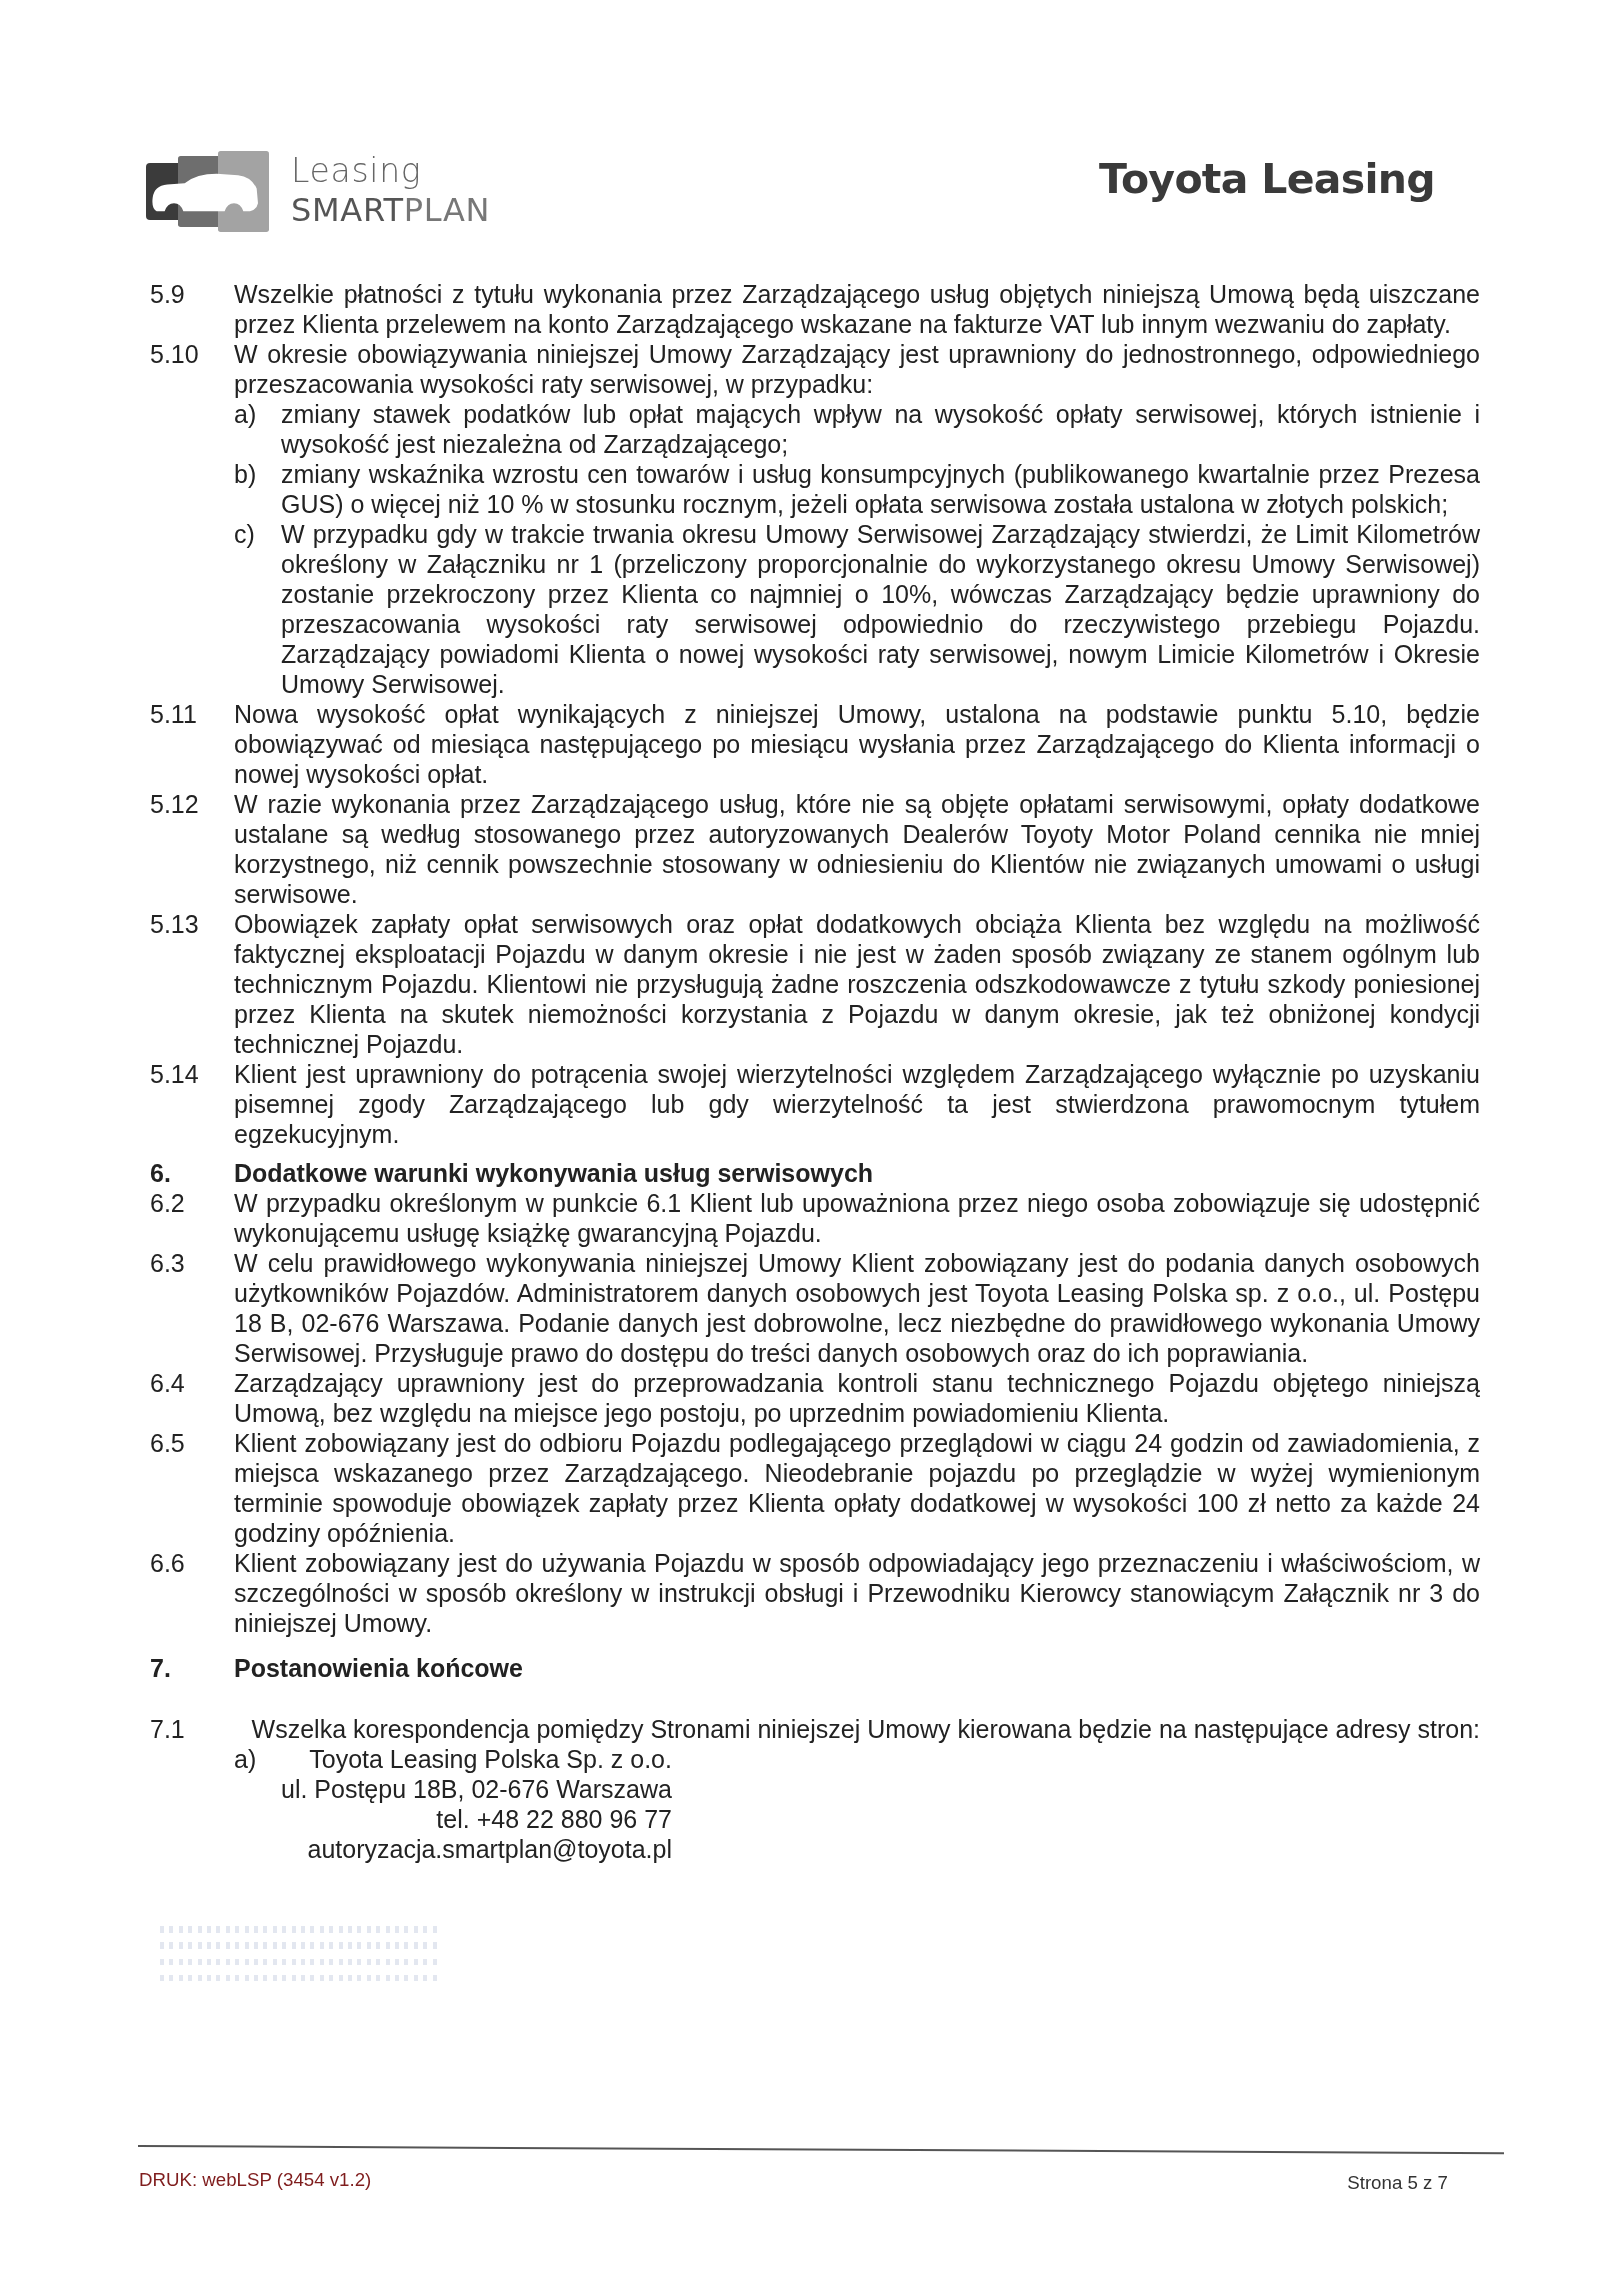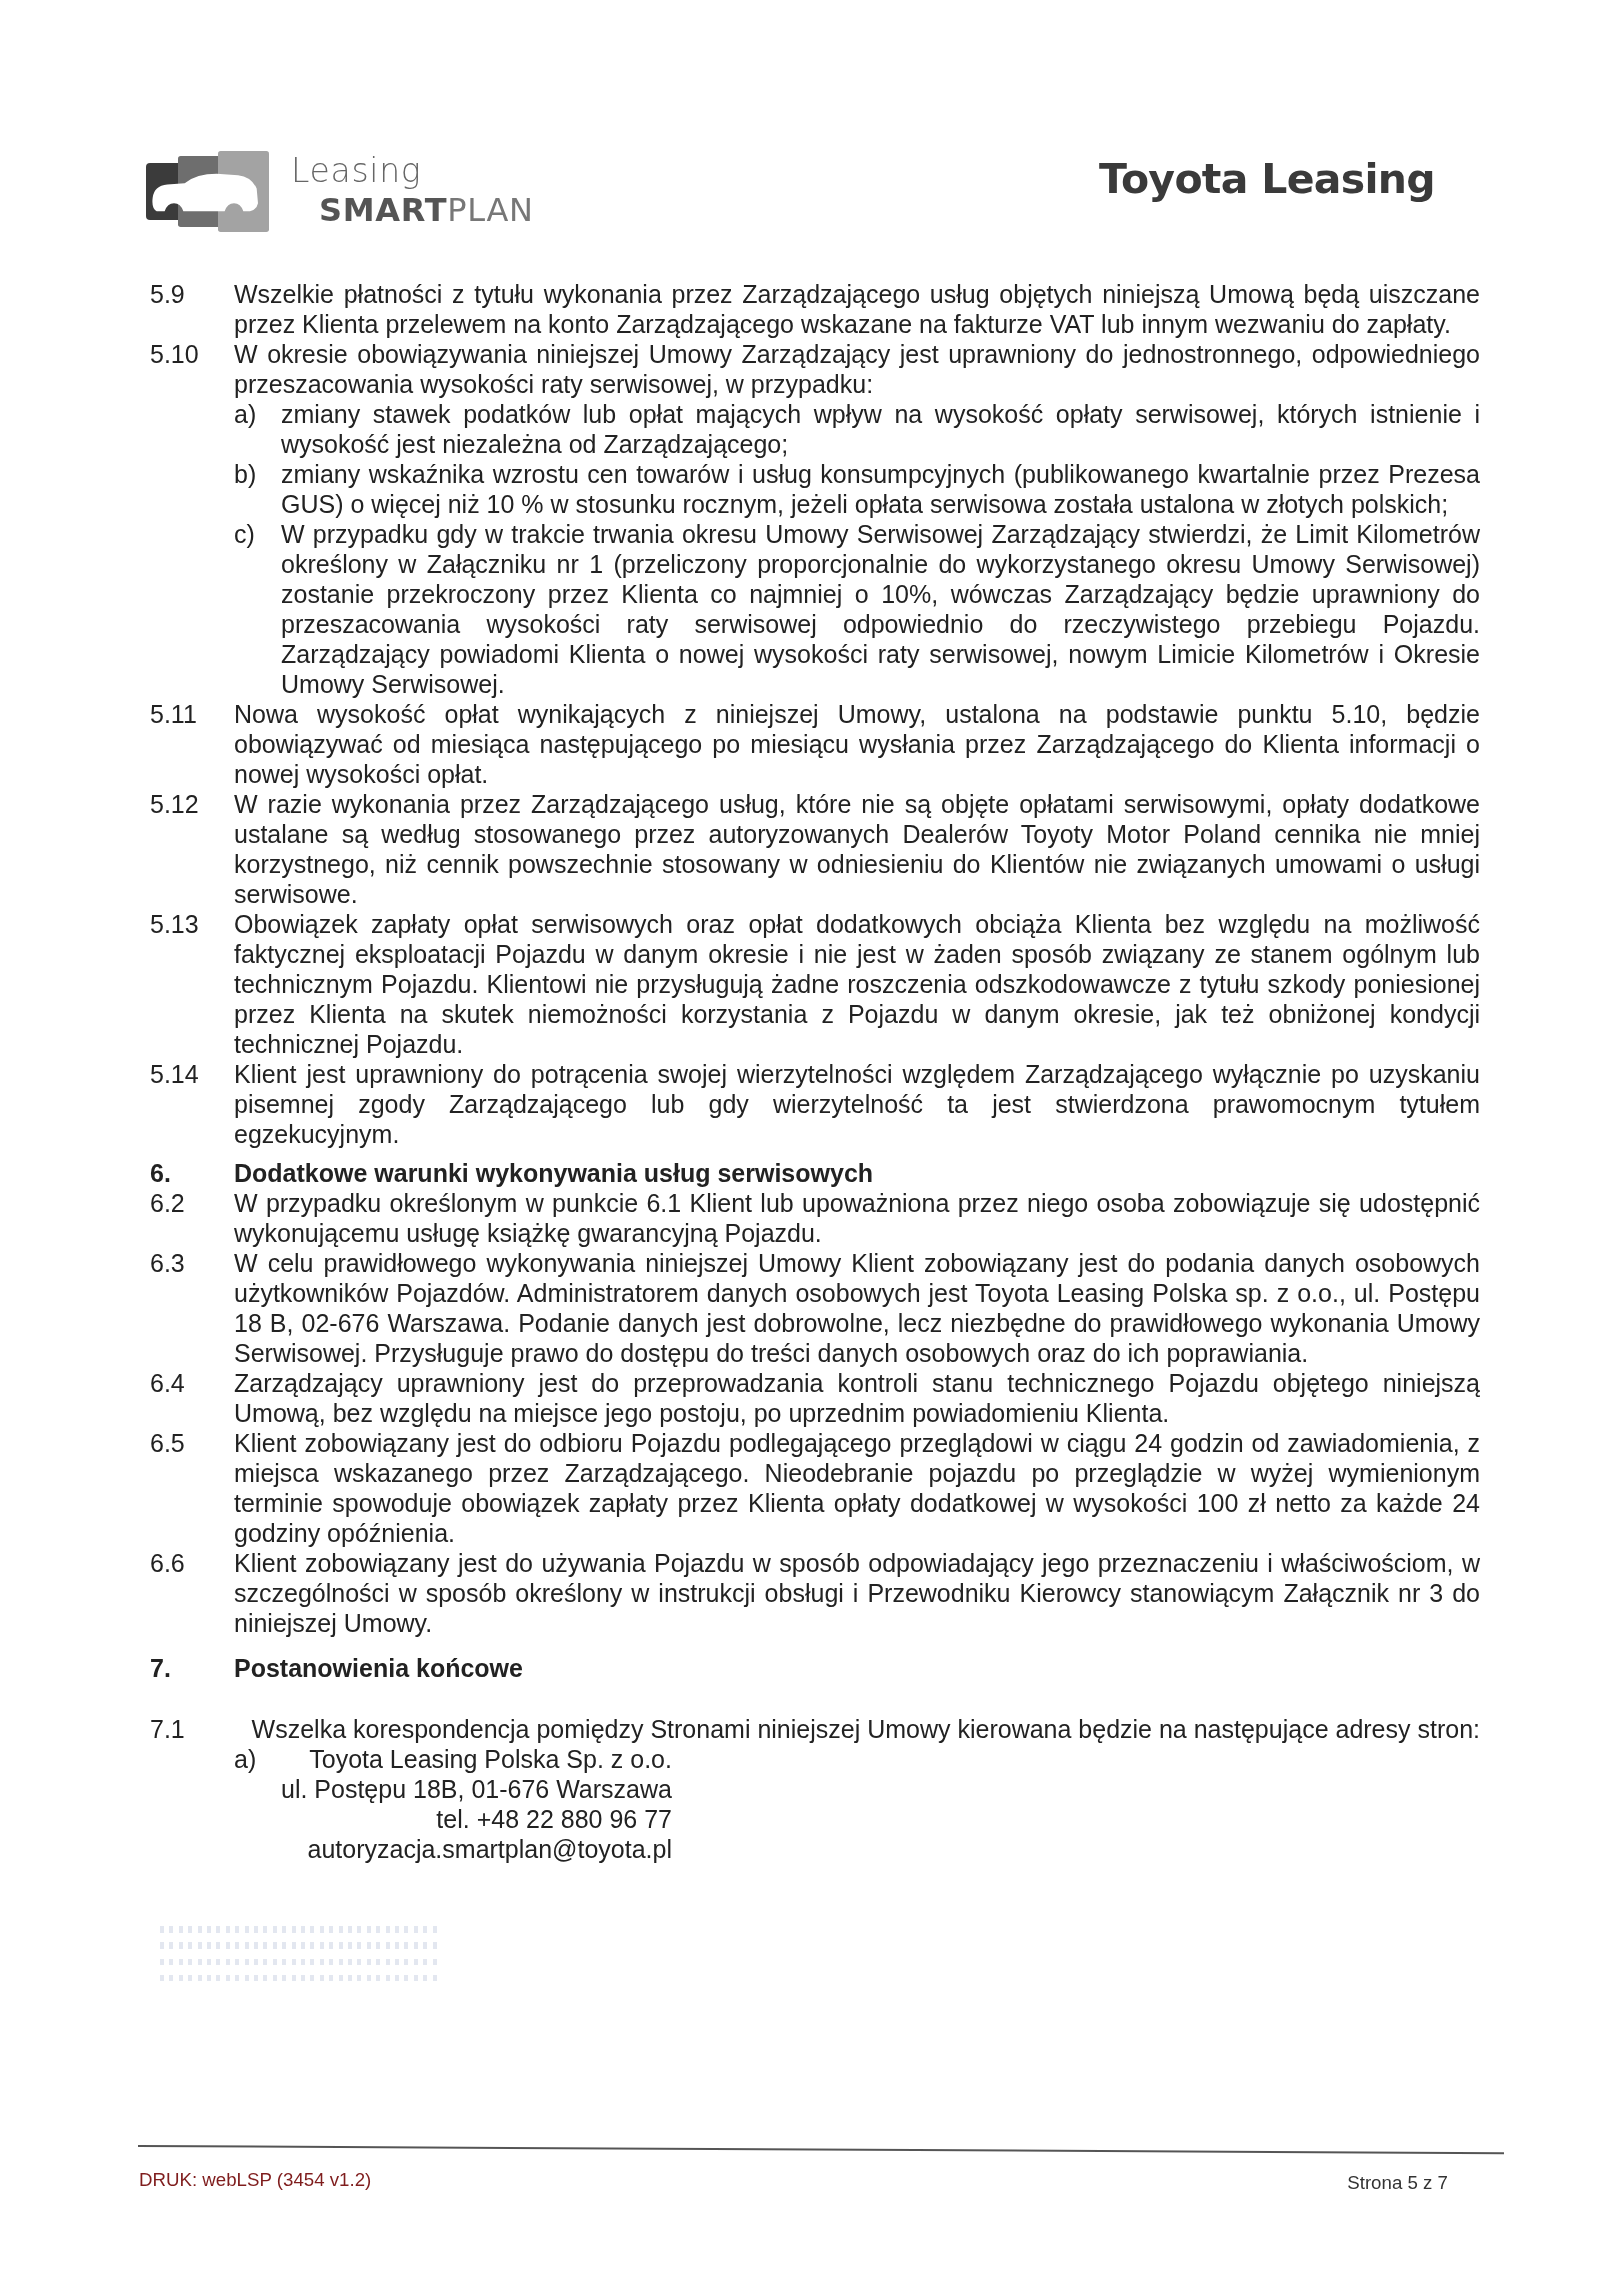--- a/index.html
+++ b/index.html
@@ -9,21 +9,21 @@
 
   
   .logo { position: absolute; left: 146px; top: 151px; width: 134px; height: 81px; }
   .logo .b1 { position: absolute; left: 0; top: 12px; width: 40px; height: 57px; background: #3b3b3b; border-radius: 4px; }
   .logo .b2 { position: absolute; left: 32px; top: 5.3px; width: 44px; height: 71px; background: #6e6e6e; border-radius: 2.7px; }
   .logo .b3 { position: absolute; left: 72px; top: 0; width: 51px; height: 81px; background: #a3a3a3; border-radius: 2.7px; }
   .logo .car { position: absolute; left: 4px; top: 20px; width: 112px; height: 47px; }
   .logo-text { position: absolute; left: 291px; top: 151px; color: #555; }
   .logo-text .l1 { font-family: "DejaVu Sans", sans-serif; font-size: 33px; font-weight: 300; letter-spacing: 0.7px; line-height: 39px; color: #666; }
   .logo-text .l2 { font-family: "DejaVu Sans", sans-serif; font-size: 32px; line-height: 40px; letter-spacing: 0.7px; color: #555; }
-  .logo-text .l2 b { font-weight: bold; color: #555; margin-left: 28px; }
+  .logo-text .l2 b { font-weight: normal; color: #555; }
   .logo-text .l2 span { font-weight: normal; color: #777; }
   .brand { position: absolute; right: 132px; top: 155px; font-family: "DejaVu Sans", sans-serif;
            font-weight: bold; font-size: 41px; color: #3a3a3a; letter-spacing: -0.7px; }
 
   
   .content { position: absolute; left: 150px; top: 279px; width: 1330px; font-size: 25px; line-height: 30px; }
   .item { position: relative; padding-left: 84px; text-align: justify; }
   .item .num { position: absolute; left: 0; top: 0; }
   .sub { position: relative; padding-left: 47px; text-align: justify; }
   .sub .lbl { position: absolute; left: 0; top: 0; }
@@ -137,21 +137,21 @@
       <span>Postanowienia końcowe</span>
     </div>
     <div class="item item71">
       <span class="num">7.1</span>
       <div>Wszelka korespondencja pomiędzy Stronami niniejszej Umowy kierowana będzie na następujące adresy stron:</div>
       <div class="addr">
         <span class="lbl">a)</span>
         <div class="addr-row">
           <div class="addr-lines">
             <div>Toyota Leasing Polska Sp. z o.o.</div>
-            <div>ul. Postępu 18B, 01-676 Warszawa</div>
+            <div>ul. Postępu 18B, 02-676 Warszawa</div>
             <div>tel. +48 22 880 96 77</div>
             <div>autoryzacja.smartplan@toyota.pl</div>
           </div>
         </div>
       </div>
     </div>
   </div>
 
   <div class="stamp">
       <div></div>

